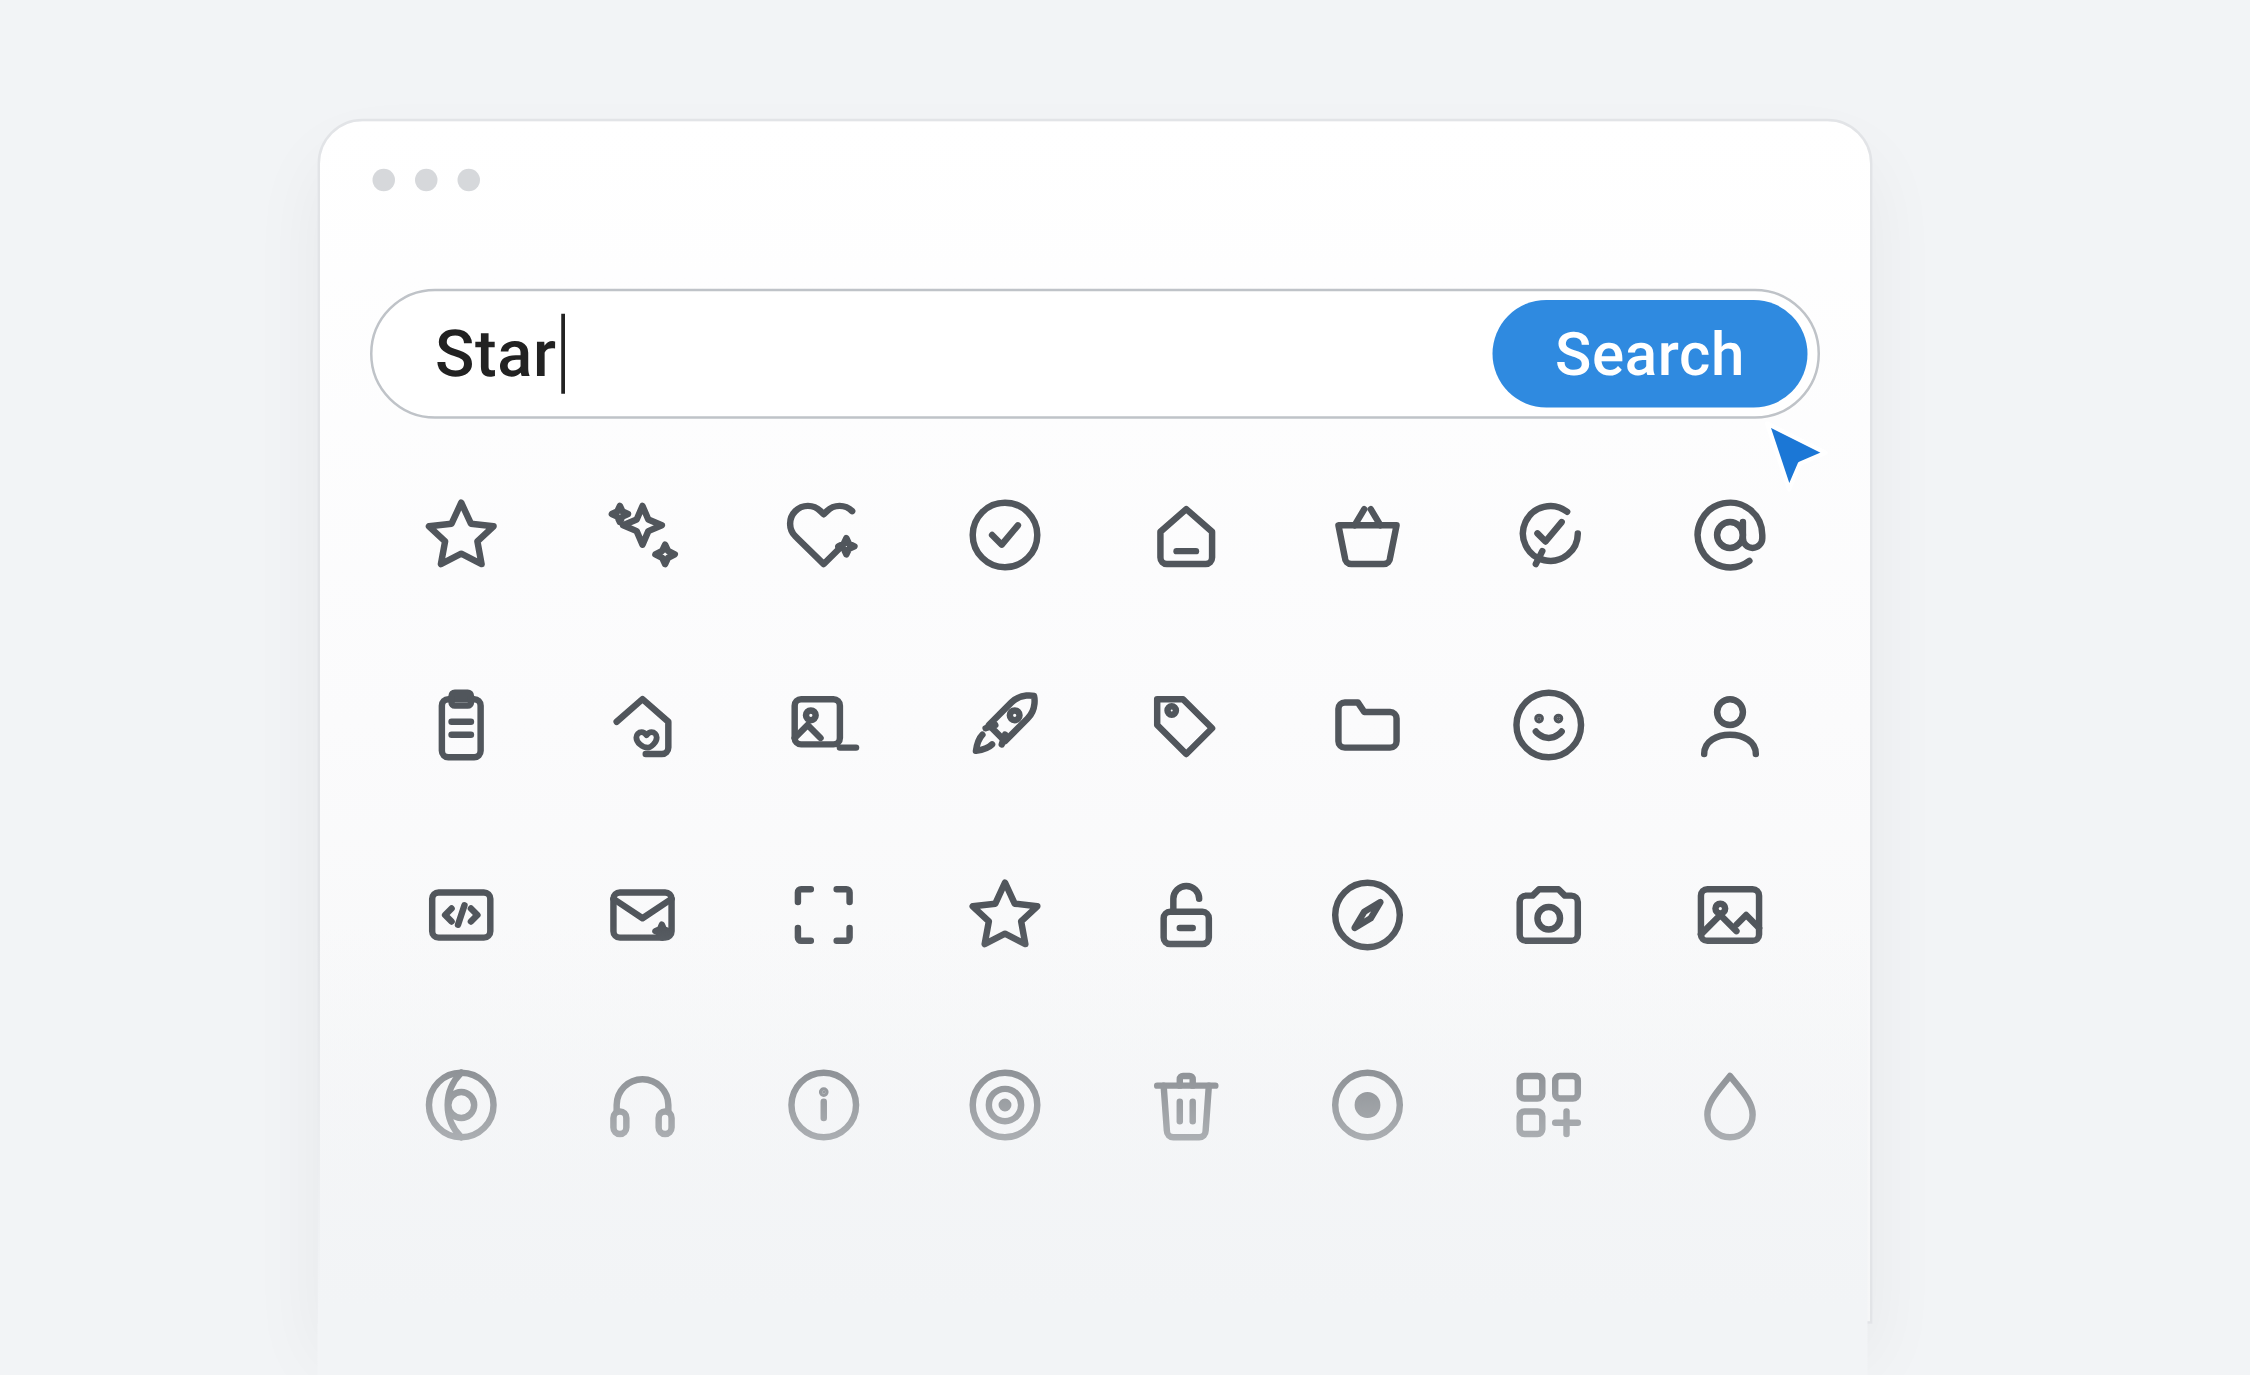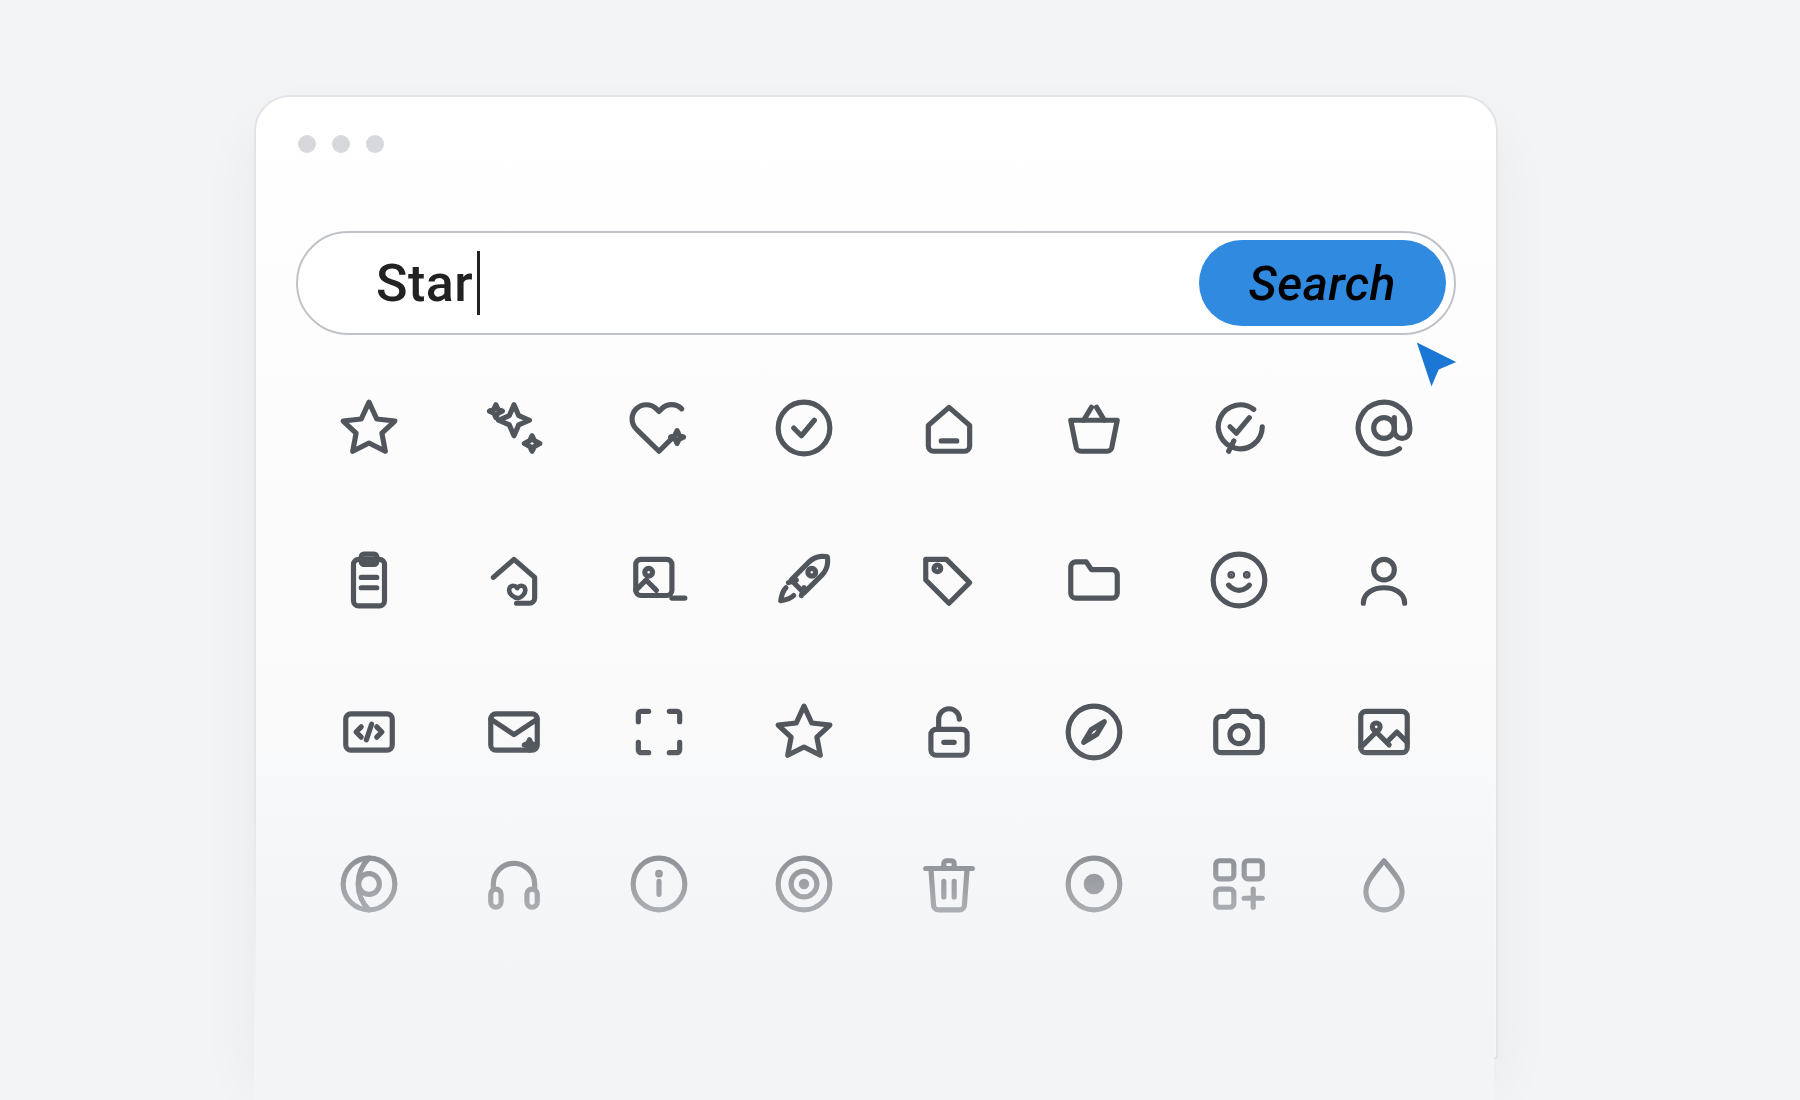--- a/index.html
+++ b/index.html
@@ -14,27 +14,27 @@
   .titlebar{padding:38px 0 0 42px;display:flex;gap:16px;}
   .dot{width:18px;height:18px;border-radius:50%;background:#d6d8db;}
   .search-row{
     margin:78px 40px 0 40px;position:relative;
     border:2px solid #bfc3c8;border-radius:60px;height:100px;
     display:flex;align-items:center;
     background:#fff;
   }
   .search-text{
     flex:1;font-size:52px;color:#222;padding-left:50px;letter-spacing:0.5px;
-    font-weight:500;position:relative;margin-left:28px;
+    font-weight:500;position:relative;
   }
   .caret{position:absolute;display:inline-block;width:3px;height:64px;background:#222;top:50%;transform:translateY(-50%);}
   .search-btn{
     margin:6px 8px 6px 0;height:86px;padding:0 50px;border-radius:46px;
-    background:#2f8ae0;color:#000000;font-size:48px;display:flex;align-items:center;justify-content:center;
-    font-weight:500;letter-spacing:0.5px;font-style:italic;
+    background:#2f8ae0;color:#ffffff;font-size:48px;display:flex;align-items:center;justify-content:center;
+    font-weight:500;letter-spacing:0.5px;
   }
   .grid{
     margin:62px 40px 0 40px;
     display:grid;grid-template-columns:repeat(8,1fr);
     row-gap:90px;column-gap:0;justify-items:center;
   }
   .cell{width:62px;height:62px;display:flex;align-items:center;justify-content:center;color:#51565c;}
   .cell svg{width:62px;height:62px;display:block;}
   .cursor{position:absolute;left:1405px;top:333px;width:70px;height:70px;pointer-events:none;}
   .fade{

